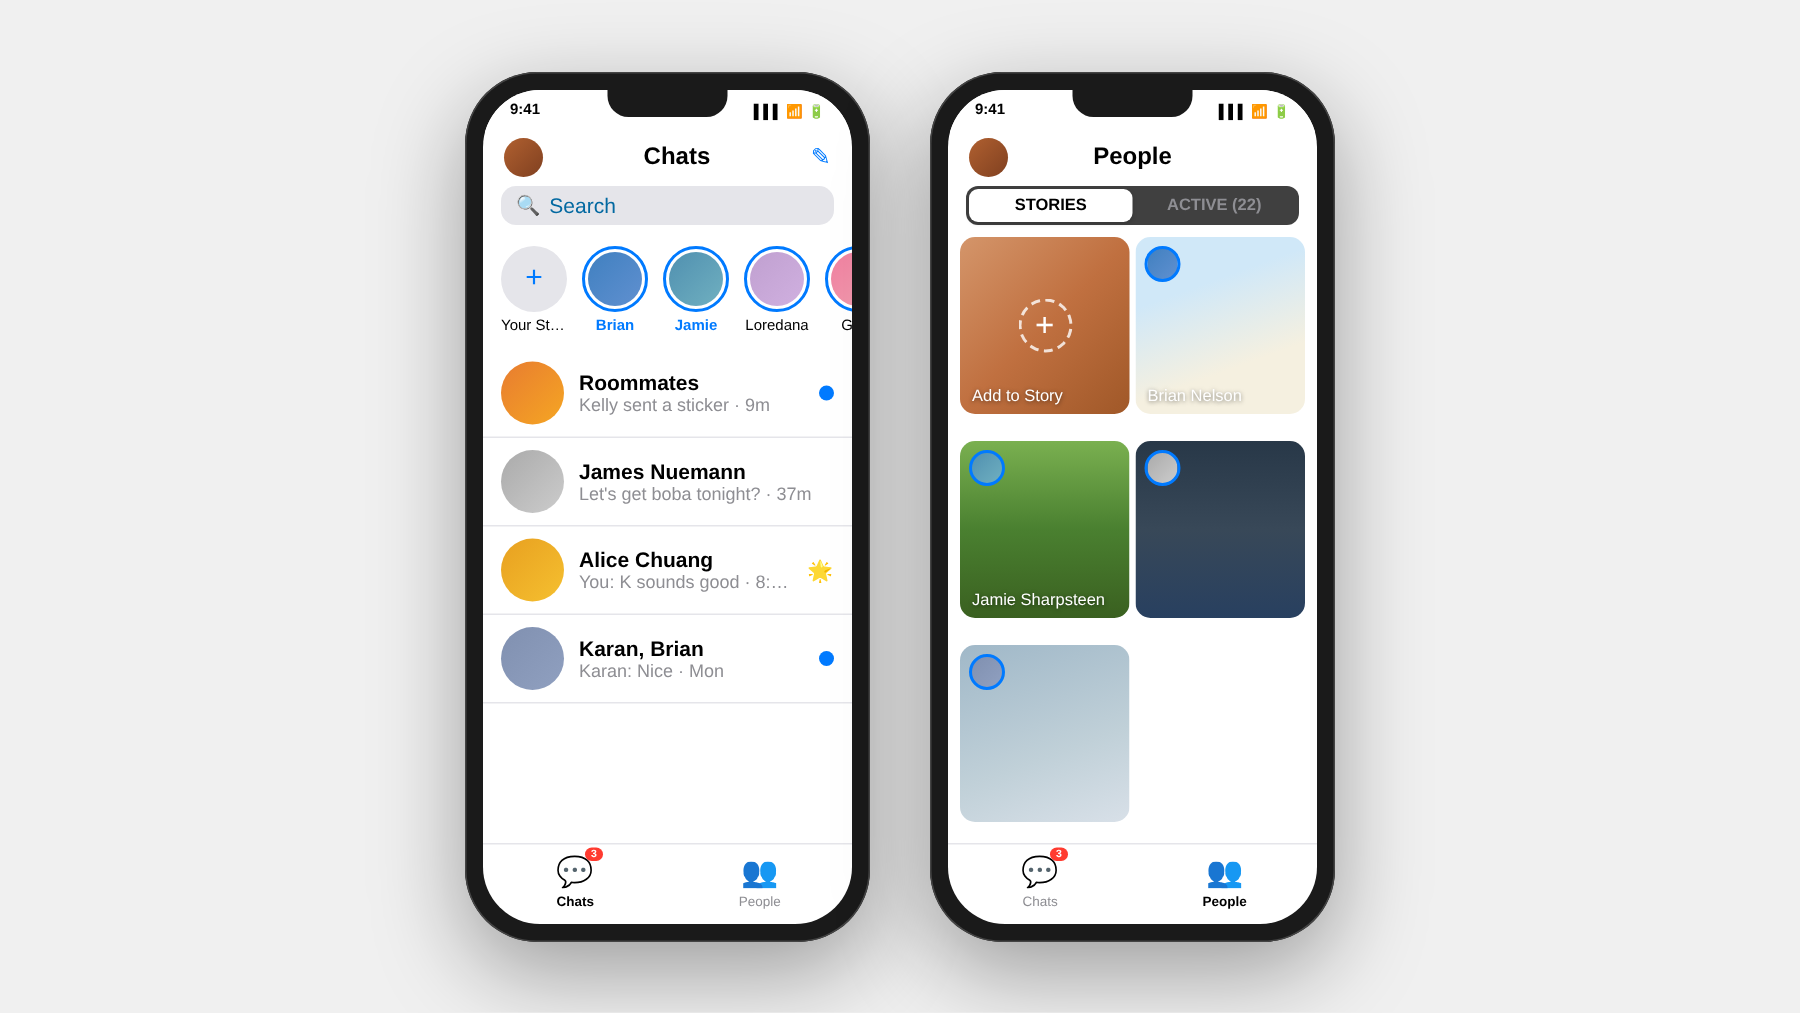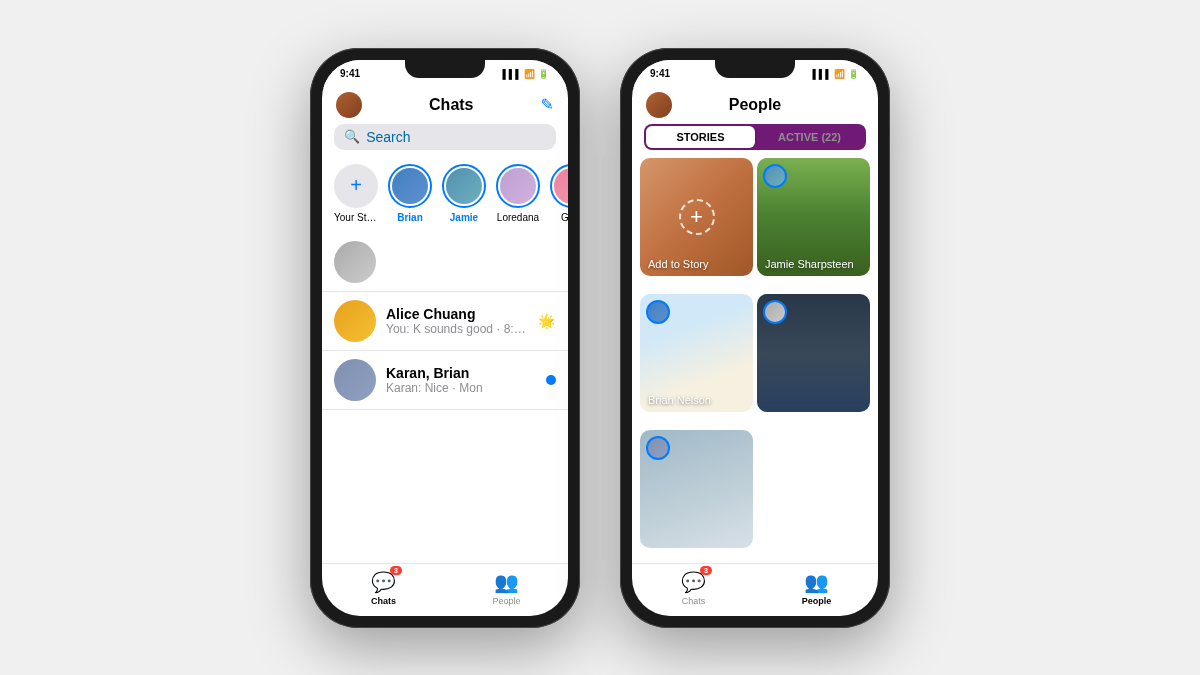--- a/index.html
+++ b/index.html
@@ -263,21 +263,21 @@
       display: flex;
       align-items: center;
       justify-content: space-between;
       padding: 4px 14px 6px;
       flex-shrink: 0;
     }
 
     .segment-control {
       display: flex;
       margin: 0 12px 8px;
-      background: #701a75;
+      background: #404040;
       border-radius: 8px;
       padding: 2px;
       flex-shrink: 0;
     }
     .segment-btn {
       flex: 1;
       text-align: center;
       padding: 5px 0;
       font-size: 11px;
       font-weight: 600;
@@ -425,23 +425,35 @@
         <div class="story-avatar ring">
           <div class="story-avatar-inner av-gord"></div>
         </div>
         <span class="story-label">Gord</span>
       </div>
     </div>
 
     <div class="chat-list">
 
 
+      <div class="chat-row">
+        <div class="chat-avatar av-roommates"></div>
+        <div class="chat-info">
+          <div class="chat-name">Roommates</div>
+          <div class="chat-preview">Kelly sent a sticker · 9m</div>
+        </div>
+        <div class="chat-badge"></div>
+      </div>
 
       <div class="chat-row">
         <div class="chat-avatar av-james"></div>
+        <div class="chat-info">
+          <div class="chat-name">James Nuemann</div>
+          <div class="chat-preview">Let's get boba tonight? · 37m</div>
+        </div>
       </div>
 
       <div class="chat-row">
         <div class="chat-avatar av-alice"></div>
         <div class="chat-info">
           <div class="chat-name">Alice Chuang</div>
           <div class="chat-preview">You: K sounds good · 8:24am</div>
         </div>
         <span class="chat-badge emoji">🌟</span>
       </div>
@@ -497,31 +509,31 @@
       <div class="segment-btn">ACTIVE (22)</div>
     </div>
 
     <div class="stories-grid">
 
       <div class="story-card sc-addstory">
         <div class="story-add-card">+</div>
         <span class="story-card-label">Add to Story</span>
       </div>
 
+      <div class="story-card sc-brian">
+
+        <div style="width:100%;height:100%;background:linear-gradient(160deg,#d0e8f8 30%,#f5f0e0 70%);"></div>
+        <div class="story-card-avatar av-brian"></div>
+        <span class="story-card-label">Brian Nelson</span>
+      </div>
+
       <div class="story-card sc-jamie">
         <div style="width:100%;height:100%;background:linear-gradient(180deg,#7ab050 0%,#4a8030 50%,#3a6020 100%);"></div>
         <div class="story-card-avatar av-jamie"></div>
         <span class="story-card-label">Jamie Sharpsteen</span>
-      </div>
-
-      <div class="story-card sc-brian">
-
-        <div style="width:100%;height:100%;background:linear-gradient(160deg,#d0e8f8 30%,#f5f0e0 70%);"></div>
-        <div class="story-card-avatar av-brian"></div>
-        <span class="story-card-label">Brian Nelson</span>
       </div>
 
 
       <div class="story-card sc-row3a">
         <div style="width:100%;height:100%;background:linear-gradient(180deg,#283848 0%,#384858 50%,#284060 100%);"></div>
         <div class="story-card-avatar av-james"></div>
       </div>
 
       <div class="story-card sc-row3b">
         <div style="width:100%;height:100%;background:linear-gradient(160deg,#a0b8c8 0%,#c0d0d8 60%,#d8e0e8 100%);"></div>

